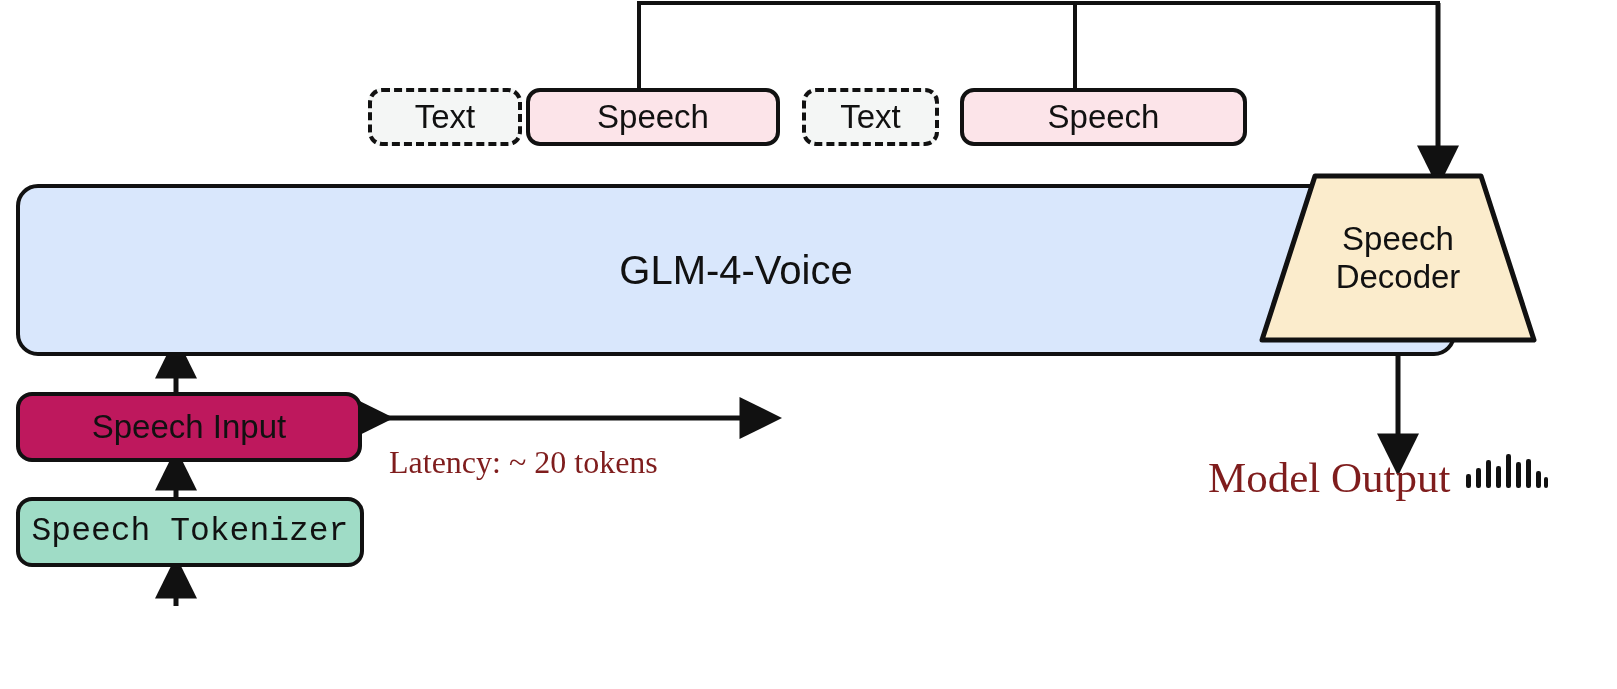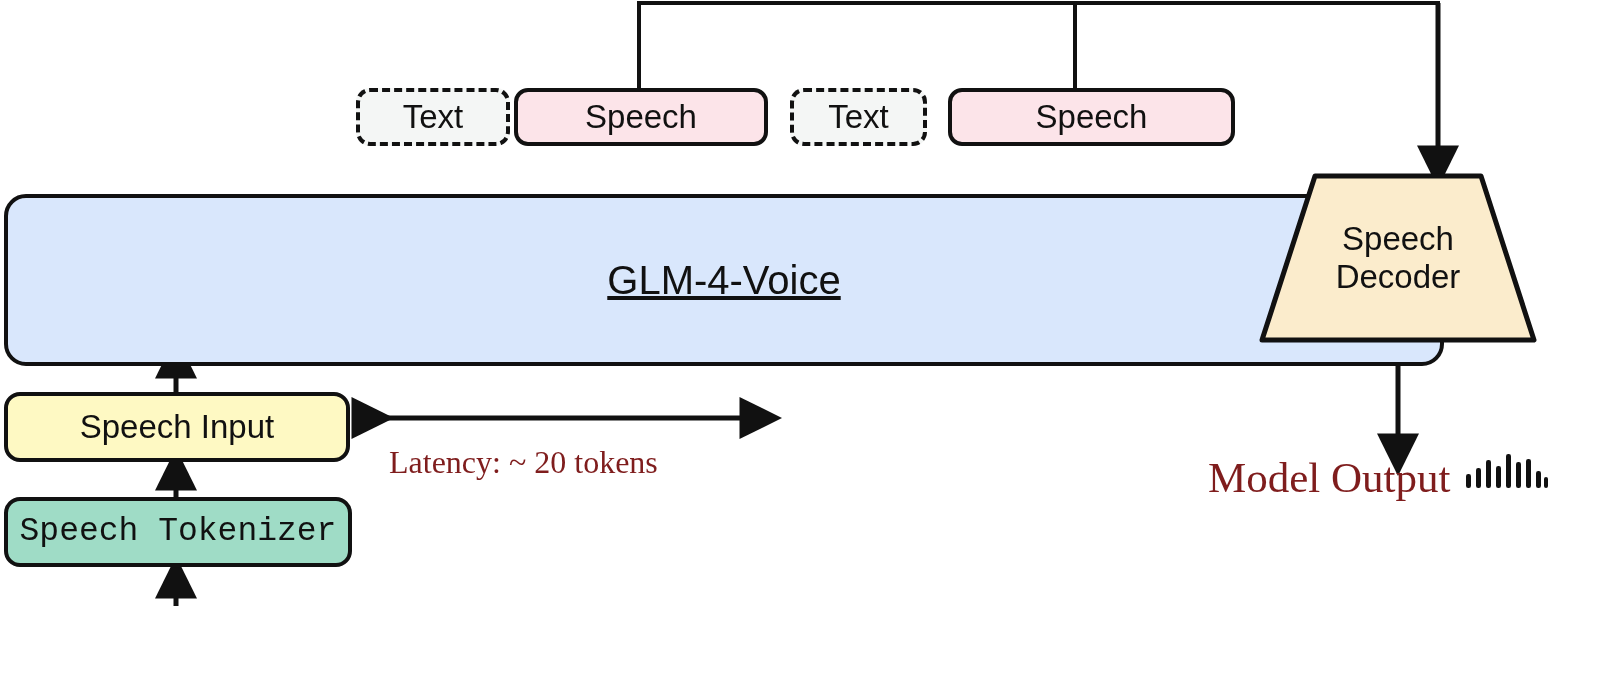--- a/index.html
+++ b/index.html
@@ -20,20 +20,21 @@
   }
   .node {
     position: absolute;
     box-sizing: border-box;
     display: flex;
     align-items: center;
     justify-content: center;
     color: #111111;
     text-align: center;
     line-height: 1.12;
+    margin-left: 12px;
   }
 
   
   .chip {
     border-radius: 14px;
     border: 4px solid #111111;
     font-size: 33px;
   }
   .chip.dashed {
     border-style: dashed;
@@ -51,21 +52,21 @@
     background: #d9e7fc;
     font-size: 40px;
   }
 
   
   .smallbox {
     border: 4px solid #111111;
     border-radius: 16px;
     font-size: 33px;
   }
-  .smallbox.plain { background: #fef9c3; }
+  .smallbox.plain { background: #be185d; }
   .smallbox.green { background: #9fdcc6; font-family: Liberation Mono, monospace; }
 
   
   .trap-wrap {
     position: absolute;
   }
   .trap-wrap svg { display: block; }
   .trap-label {
     position: absolute;
     left: 0; right: 0;
@@ -146,21 +147,21 @@
   </div>
 
   <div class="node chip dashed" style="left:790px; top:88px; width:137px; height:58px;">
     <span>Text</span>
   </div>
 
   <div class="node chip speech" style="left:948px; top:88px; width:287px; height:58px;">
     <span>Speech</span>
   </div>
 
-  <div class="node bigbox" style="left:4px; top:194px; width:1440px; height:172px;text-decoration:underline;">
+  <div class="node bigbox" style="left:4px; top:184px; width:1440px; height:172px;">
     <span>GLM-4-Voice</span>
   </div>
 
   <div class="trap-wrap" style="left:1258px; top:172px; width:280px; height:172px;">
     <svg width="280" height="172" viewBox="0 0 280 172" xmlns="http://www.w3.org/2000/svg">
       <path d="M57,4 L223,4 L276,168 L4,168 Z" fill="#fbeccc" stroke="#111111" stroke-width="5" stroke-linejoin="round"></path>
     </svg>
     <div class="trap-label">
       <div>Speech</div>
       <div>Decoder</div>

